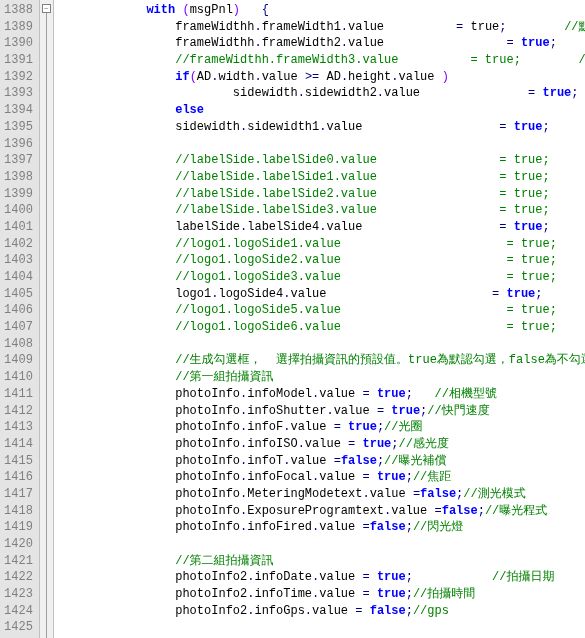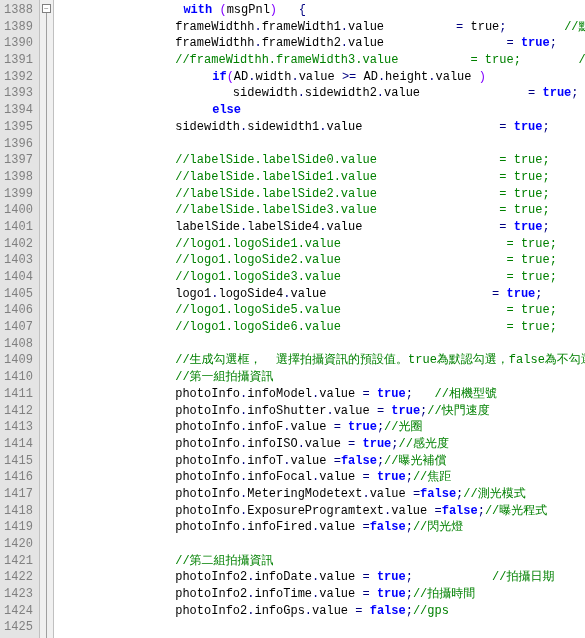--- a/index.html
+++ b/index.html
@@ -47,21 +47,21 @@
     position: absolute;
     left: 6px;
     width: 1px;
     background: #a0a0a0;
   }
   .code {
     padding: 2px 0 2px 6px;
     line-height: 16.7px;
   }
   .line { height: 16.7px; }
-  .kw { color: #0000ff; font-weight: bold; margin-left: 37px; }
+  .kw { color: #0000ff; font-weight: bold; }
   .punct { color: #000080; }
   .bool { color: #0000ff; font-weight: bold; }
   .cmt { color: #008000; }
   .txt { color: #000; }
   .paren { color: #8000ff; }
 </style>
 </head>
 <body>
 
 

